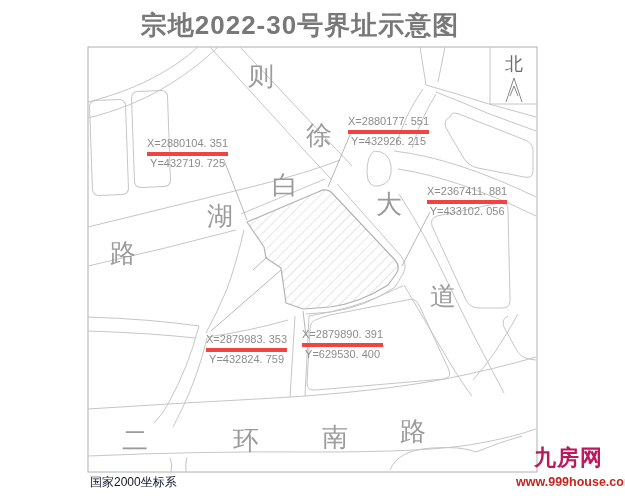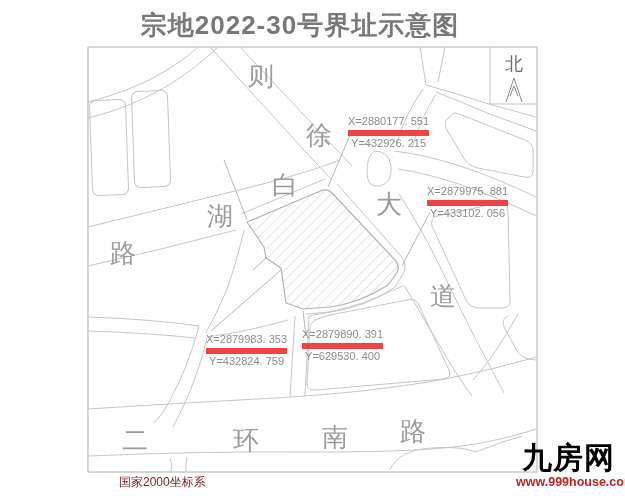--- a/index.html
+++ b/index.html
@@ -3,26 +3,26 @@
 <meta charset="utf-8">
 <style>
   html,body{margin:0;padding:0;background:#fff;}
   #page{position:relative;width:625px;height:500px;background:#fff;overflow:hidden;
         font-family:"Liberation Sans",sans-serif;}
   #title{position:absolute;left:60px;top:8px;width:480px;text-align:center;
          font-size:26px;font-weight:bold;color:#787878;letter-spacing:1px;}
   svg{position:absolute;left:0;top:0;}
   .char{position:absolute;font-size:26px;color:#9b9b9b;line-height:1;}
   .coord{position:absolute;font-size:11px;color:#8c8c8c;line-height:15px;white-space:nowrap;}
-  .coord .cx{display:inline-block;border-bottom:6px solid #ef4444;padding-bottom:1px;}
+  .coord .cx{display:inline-block;border-bottom:4px solid #ef4444;padding-bottom:1px;}
   .coord .cy{display:block;text-align:center;}
   #north-label{position:absolute;left:505px;top:52px;font-size:18px;color:#6b6b6b;}
-  #crs-note{position:absolute;left:90px;top:474px;font-size:12px;color:#7f1d1d;margin-left:29px;}
+  #crs-note{position:absolute;left:90px;top:474px;font-size:12px;color:#0f172a;}
   #logo{position:absolute;left:516px;top:441px;width:105px;text-align:center;}
-  #logo .logo-name{font-size:30px;font-weight:900;color:#000000;letter-spacing:1px;line-height:34px;
+  #logo .logo-name{font-size:22px;font-weight:900;color:#be185d;letter-spacing:1px;line-height:34px;
                    font-family:Liberation Sans, sans-serif;}
   #logo .logo-url{font-size:12.5px;font-weight:bold;color:#c5261f;line-height:14px;}
 </style>
 </head>
 <body>
 
 <div id="page">
 
   <div id="title">宗地2022-30号界址示意图</div>
 
@@ -115,26 +115,30 @@
   <span class="char" style="left:376px;top:191px">大</span>
   <span class="char" style="left:430px;top:283px">道</span>
   <span class="char" style="left:272px;top:172px">白</span>
   <span class="char" style="left:207px;top:203px">湖</span>
   <span class="char" style="left:110px;top:240px">路</span>
   <span class="char" style="left:122px;top:427px">二</span>
   <span class="char" style="left:233px;top:427px">环</span>
   <span class="char" style="left:322px;top:424px">南</span>
   <span class="char" style="left:400px;top:418px">路</span>
 
+  <div class="coord" style="left:147px;top:136px">
+    <span class="cx">X=2880104. 351</span>
+    <span class="cy">Y=432719. 725</span>
+  </div>
   <div class="coord" style="left:348px;top:114px">
     <span class="cx">X=2880177. 551</span>
     <span class="cy">Y=432926. 215</span>
   </div>
   <div class="coord" style="left:427px;top:184px">
-    <span class="cx">X=2879975. 881</span>
+    <span class="cx">X=2367411. 881</span>
     <span class="cy">Y=433102. 056</span>
   </div>
   <div class="coord" style="left:206px;top:332px">
     <span class="cx">X=2879983. 353</span>
     <span class="cy">Y=432824. 759</span>
   </div>
   <div class="coord" style="left:302px;top:327px">
     <span class="cx">X=2879890. 391</span>
     <span class="cy">Y=629530. 400</span>
   </div>

